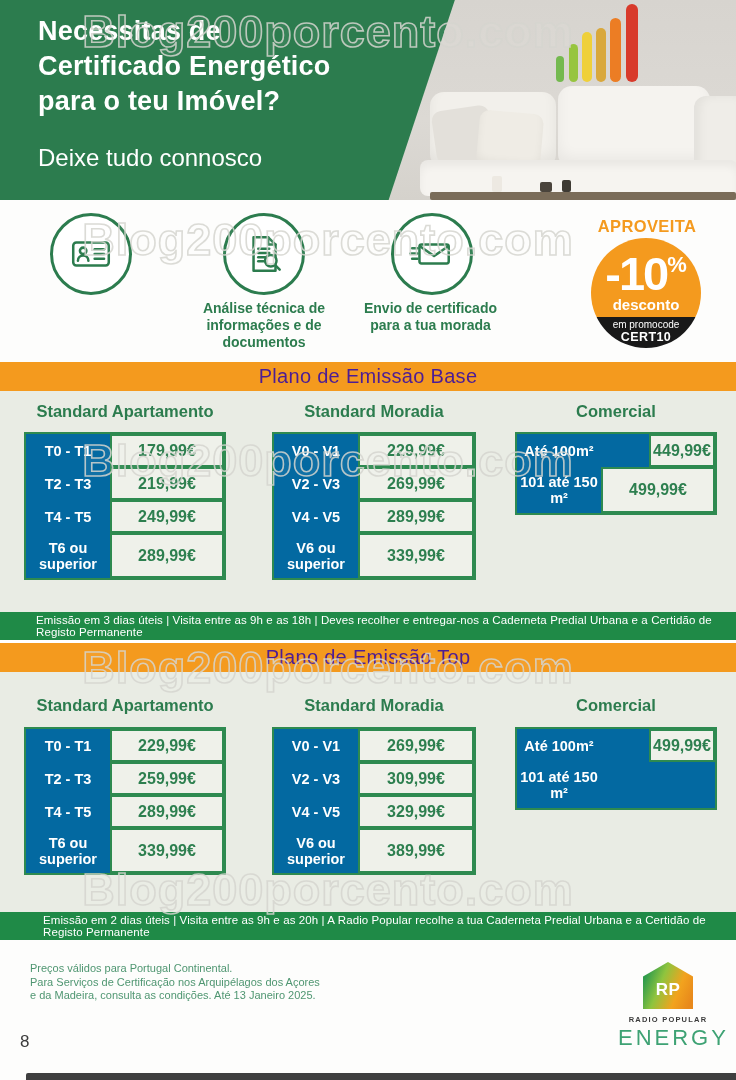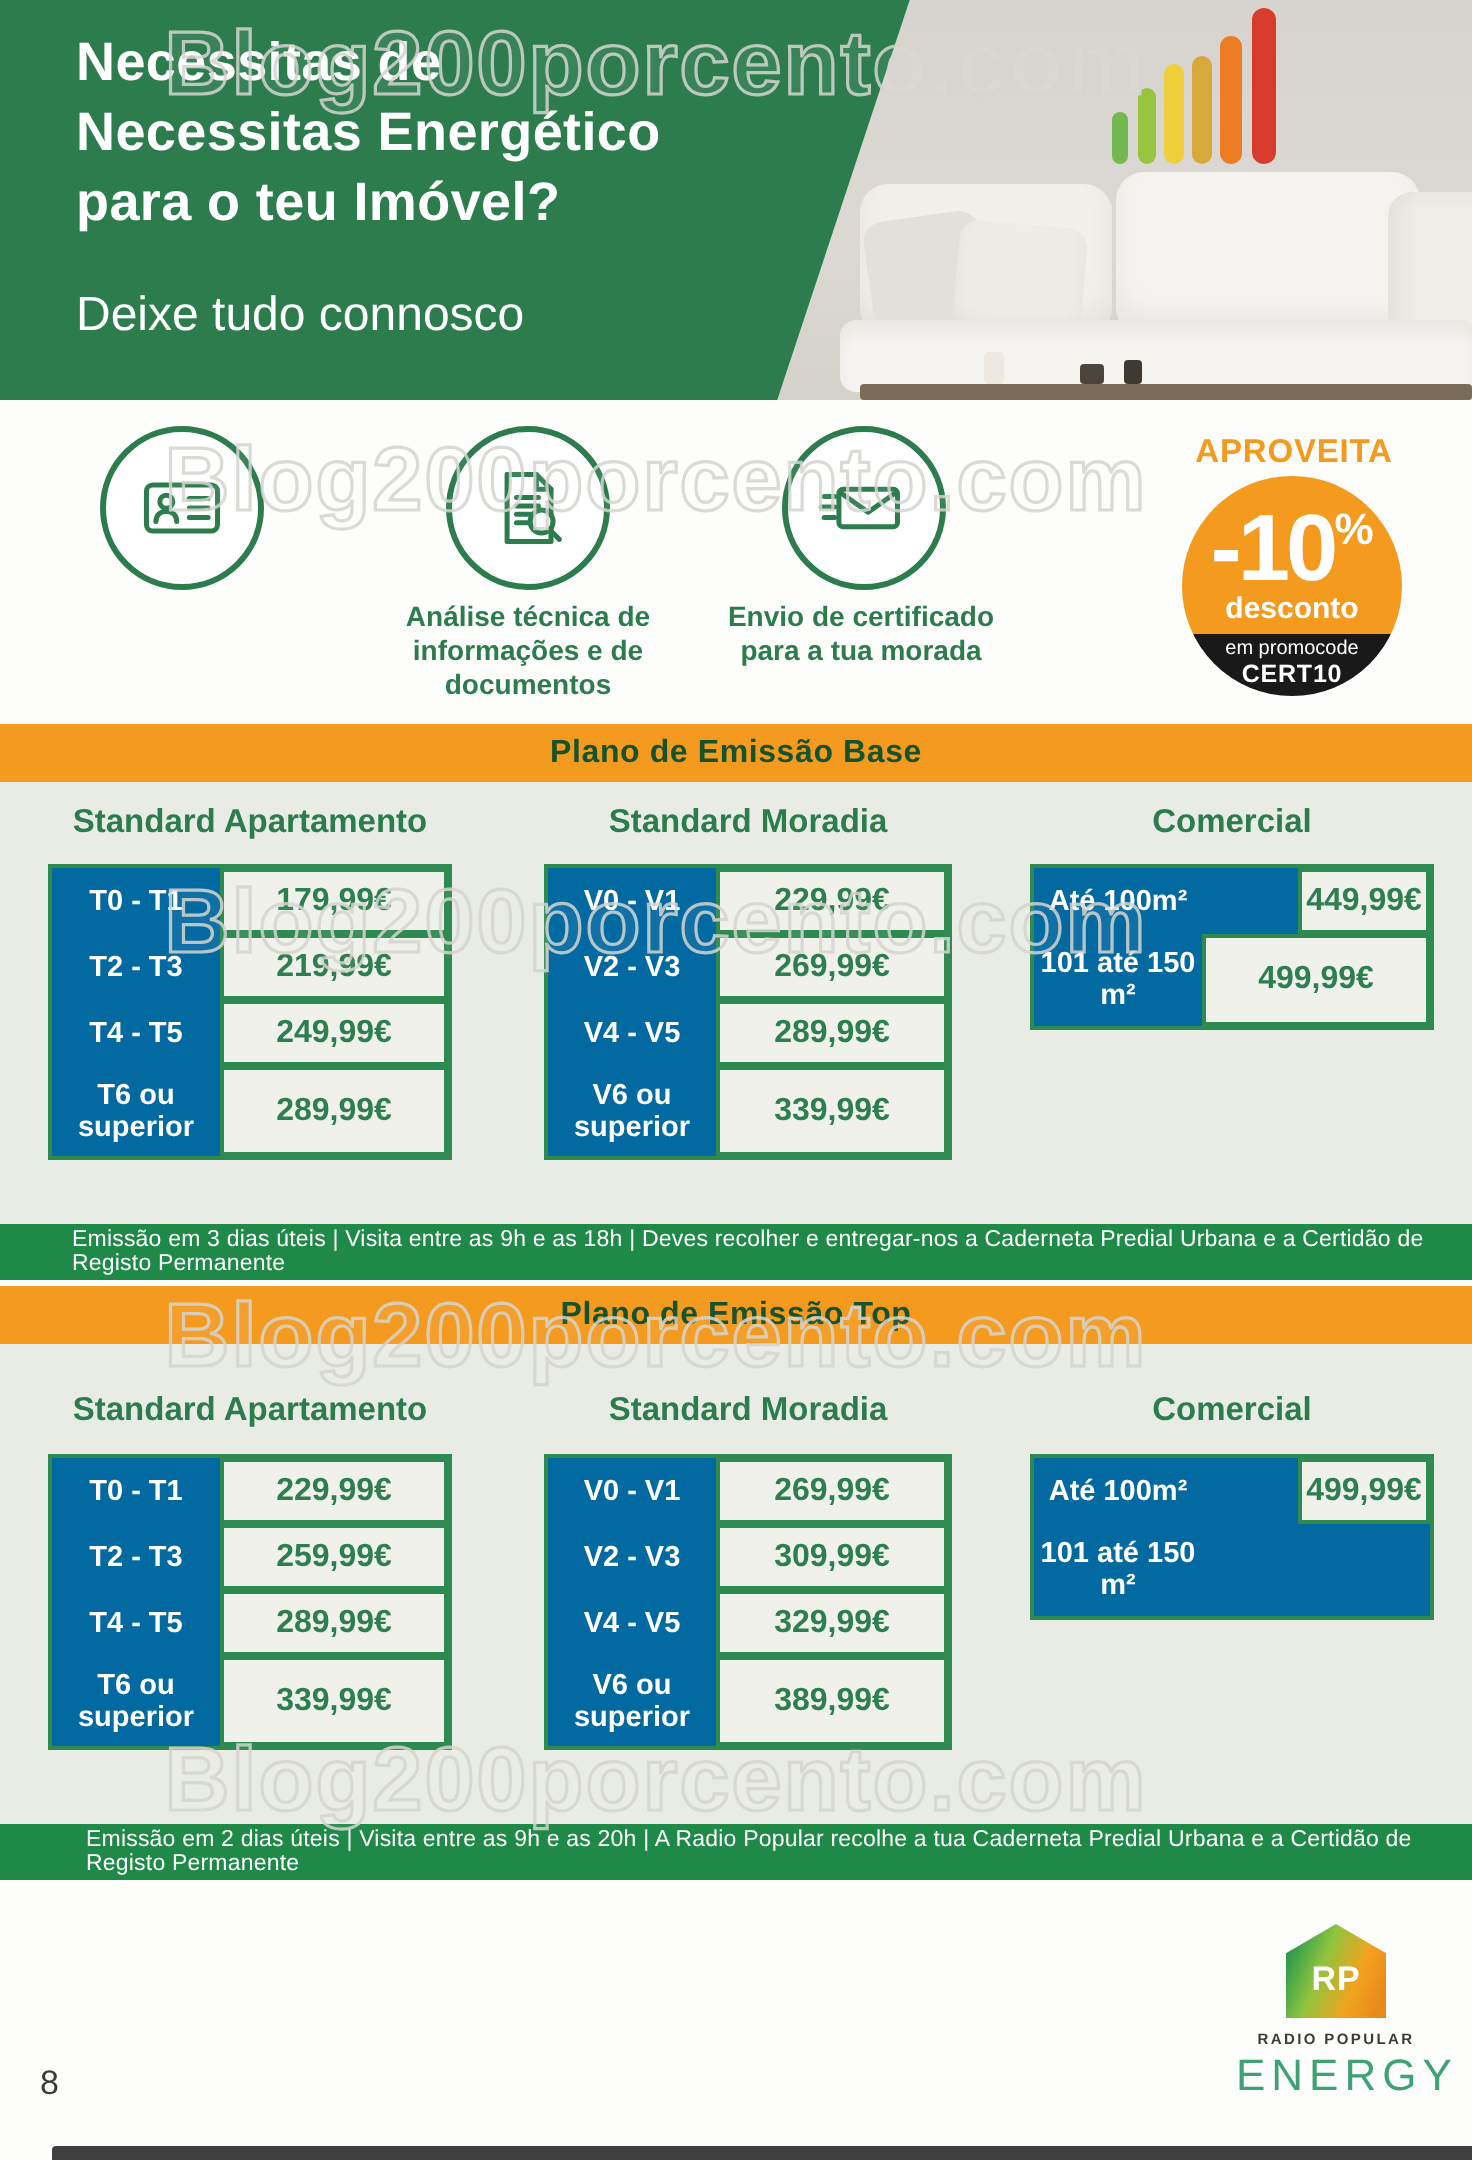--- a/index.html
+++ b/index.html
@@ -58,23 +58,23 @@
                  background:linear-gradient(180deg,#F49A1E 0 72%,#191919 72% 100%);
                  text-align:center; color:#fff; overflow:hidden; }
   .promo-num { position:absolute; top:8px; left:0; width:100%; font-weight:bold;
                font-size:47px; letter-spacing:-2px; }
   .promo-pct { font-size:22px; letter-spacing:0; position:relative; top:-18px; }
   .promo-word { position:absolute; top:58px; left:0; width:100%; font-weight:bold; font-size:15px; }
   .promo-sub  { position:absolute; top:81px; left:0; width:100%; font-size:10px; }
   .promo-code { position:absolute; top:92px; left:0; width:100%; font-weight:bold; font-size:12.5px; letter-spacing:.4px; }
 
   
-  .banner { position:absolute; left:0; width:736px; height:29px; background:#F49A1E; color:#14532d;
+  .banner { position:absolute; left:0; width:736px; height:29px; background:#F49A1E; color:#4c1d95;
             display:flex; align-items:center; justify-content:center;
-            font-weight:bold; font-size:16px; letter-spacing:.3px; }
+            font-weight:normal; font-size:20px; letter-spacing:.3px; }
   .banner-base { top:362px; } .banner-top { top:643px; }
   .strip { position:absolute; left:0; width:736px; height:28px; background:#1F8A47; color:#fff;
            display:flex; align-items:center; justify-content:center; font-size:11.5px; letter-spacing:.1px; }
   .strip-base { top:612px;padding-left:36px; } .strip-top { top:912px;padding-left:43px; }
 
   
   .tables-section { position:absolute; left:0; width:736px; background:#E9ECE4; }
   .ts-base { top:391px; height:221px; } .ts-top { top:672px; height:240px; }
   .col { position:absolute; }
   .c1 { left:24px;  width:202px; } .c2 { left:272px; width:204px; } .c3 { left:515px; width:202px; }
@@ -134,21 +134,21 @@
           <i class="bar b2"></i>
           <i class="bar b3"></i>
         <i class="bar b4"></i>
           <i class="bar b5"></i>
           <i class="bar b6"></i>
       </div>
     </div>
     <div class="hero-green"></div>
     <div class="hero-title">
       <div>Necessitas de</div>
-      <div>Necessitas Energético</div>
+      <div>Certificado Energético</div>
       <div>para o teu Imóvel?</div>
     </div>
     <div class="hero-sub">Deixe tudo connosco</div>
   </header>
 
   <section class="features">
     <div class="fcircle fc1">
       <svg viewBox="0 0 44 44">
         <rect x="5" y="11" width="34" height="22" rx="3"></rect>
         <circle cx="14.5" cy="19" r="3.1"></circle>
@@ -304,20 +304,25 @@
           </div>
         <div class="trow h4">
             <div class="tlabel">101 até 150 m²</div>
           </div>
       </div>
     </div>
   </section>
   <div class="strip strip-top">Emissão em 2 dias úteis | Visita entre as 9h e as 20h | A Radio Popular recolhe a tua Caderneta Predial Urbana e a Certidão de Registo Permanente</div>
 
   <footer class="footer">
+    <div class="fine-print">
+      <div>Preços válidos para Portugal Continental.</div>
+      <div>Para Serviços de Certificação nos Arquipélagos dos Açores</div>
+      <div>e da Madeira, consulta as condições. Até 13 Janeiro 2025.</div>
+    </div>
     <div class="page-num">8</div>
     <div class="logo">
       <div class="logo-house">
         <span class="logo-rp">RP</span>
       </div>
       <div class="logo-brand">RADIO POPULAR</div>
       <div class="logo-energy">ENERGY</div>
     </div>
   </footer>
   <div class="bottom-bar"></div>

